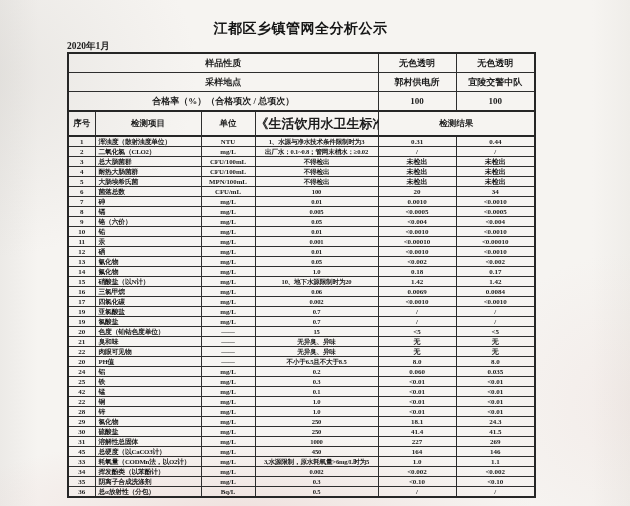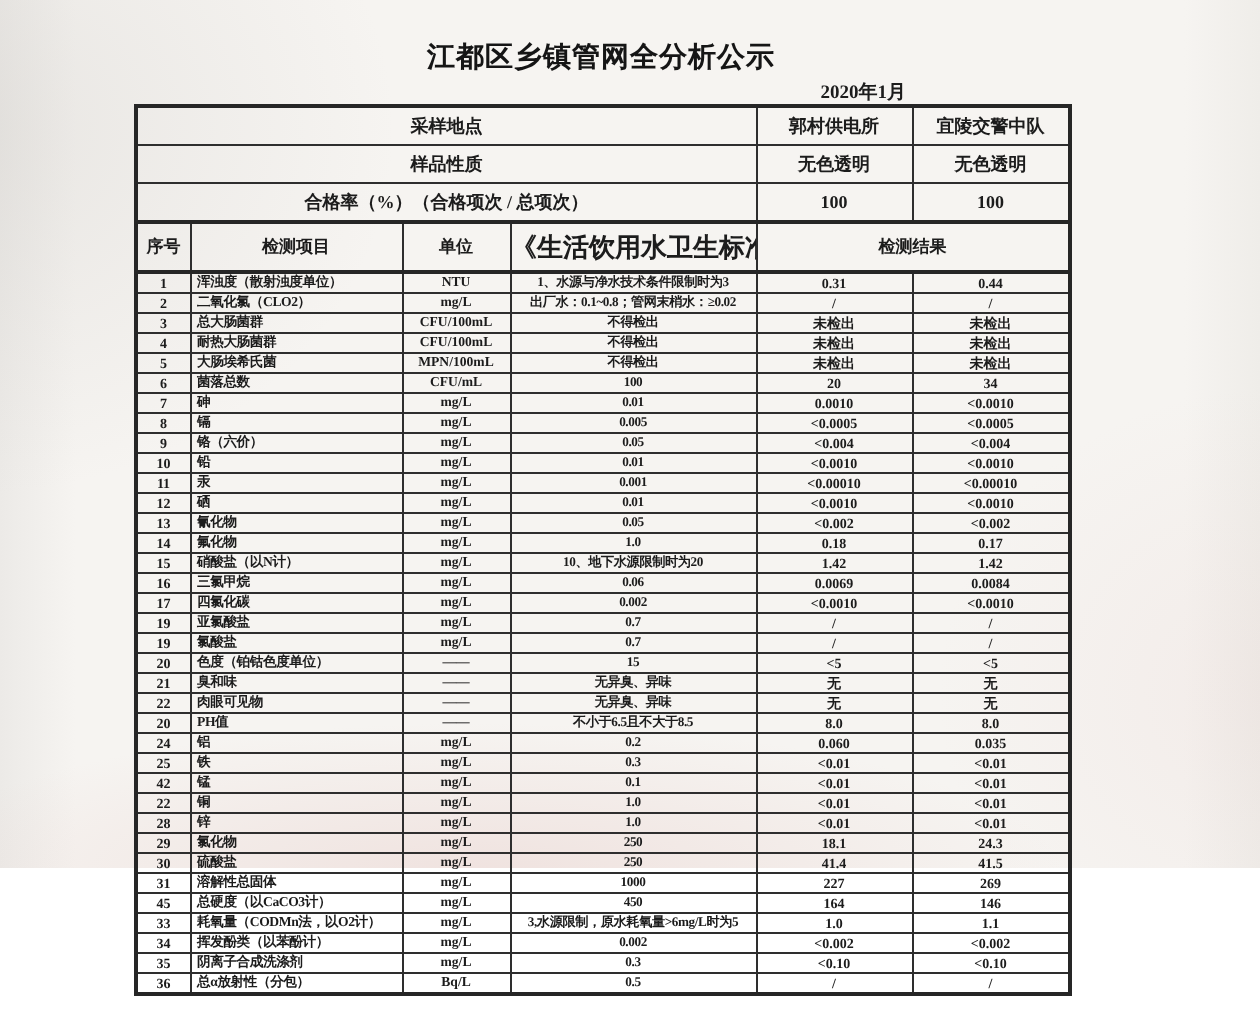--- a/index.html
+++ b/index.html
@@ -1,36 +1,36 @@
 <!DOCTYPE html>
 <html><head>
 <meta charset="utf-8">
 <style>
   html,body{margin:0;padding:0;}
   body{
     width:630px;height:506px;overflow:hidden;
     font-family:"Liberation Serif","DejaVu Serif",serif;
   }
   .page{
-    position:relative;width:630px;height:434px;
+    position:relative;width:630px;height:506px;
     background:
       radial-gradient(ellipse 420px 110px at 38% 101%, rgba(224,184,180,0.30), rgba(224,184,180,0) 70%),
       radial-gradient(ellipse 240px 220px at 101% 80%, rgba(228,198,196,0.18), rgba(228,198,196,0) 70%),
       radial-gradient(ellipse 300px 260px at -2% 15%, rgba(206,203,199,0.35), rgba(206,203,199,0) 70%),
       linear-gradient(90deg,#eceae7 0%,#f6f4f1 6%,#f6f4f1 94%,#efede9 100%),
       #f5f3ef;
   }
   .title{
     position:absolute;left:67px;top:20px;width:467px;
     text-align:center;font-size:14px;font-weight:bold;color:#151515;
     letter-spacing:0.5px;white-space:nowrap;
   }
   .subtitle{
     position:absolute;left:67px;top:40px;width:386px;
-    text-align:right;font-size:9.5px;font-weight:bold;color:#1c1c1c;
+    text-align:left;font-size:9.5px;font-weight:bold;color:#1c1c1c;
   }
   table.report{
     position:absolute;left:67px;top:52px;width:467px;
     border-collapse:collapse;table-layout:fixed;
     border:2px solid #262626;
   }
   table.report td{
     border:1px solid #2e2e2e;
     text-align:center;vertical-align:middle;
     color:#1c1c1c;padding:0;overflow:hidden;white-space:nowrap;
@@ -57,28 +57,28 @@
     <colgroup>
       <col style="width:27px">
         <col style="width:106px">
         <col style="width:54px">
       <col style="width:123px">
         <col style="width:78px">
         <col style="width:79px">
     </colgroup>
     <tbody id="info-body">
         <tr class="info-row">
+          <td colspan="4" class="info-label">样品性质</td>
+          <td class="info-val">无色透明</td>
+          <td class="info-val">无色透明</td>
+        </tr>
+        <tr class="info-row">
           <td colspan="4" class="info-label">采样地点</td>
           <td class="info-val">郭村供电所</td>
           <td class="info-val">宜陵交警中队</td>
-        </tr>
-        <tr class="info-row">
-          <td colspan="4" class="info-label">样品性质</td>
-          <td class="info-val">无色透明</td>
-          <td class="info-val">无色透明</td>
         </tr>
         <tr class="info-row last-info">
           <td colspan="4" class="info-label">合格率（%）（合格项次 / 总项次）</td>
           <td class="info-val">100</td>
           <td class="info-val">100</td>
         </tr>
       </tbody>
     <tbody>
       <tr class="colhead">
         <td>序号</td>

